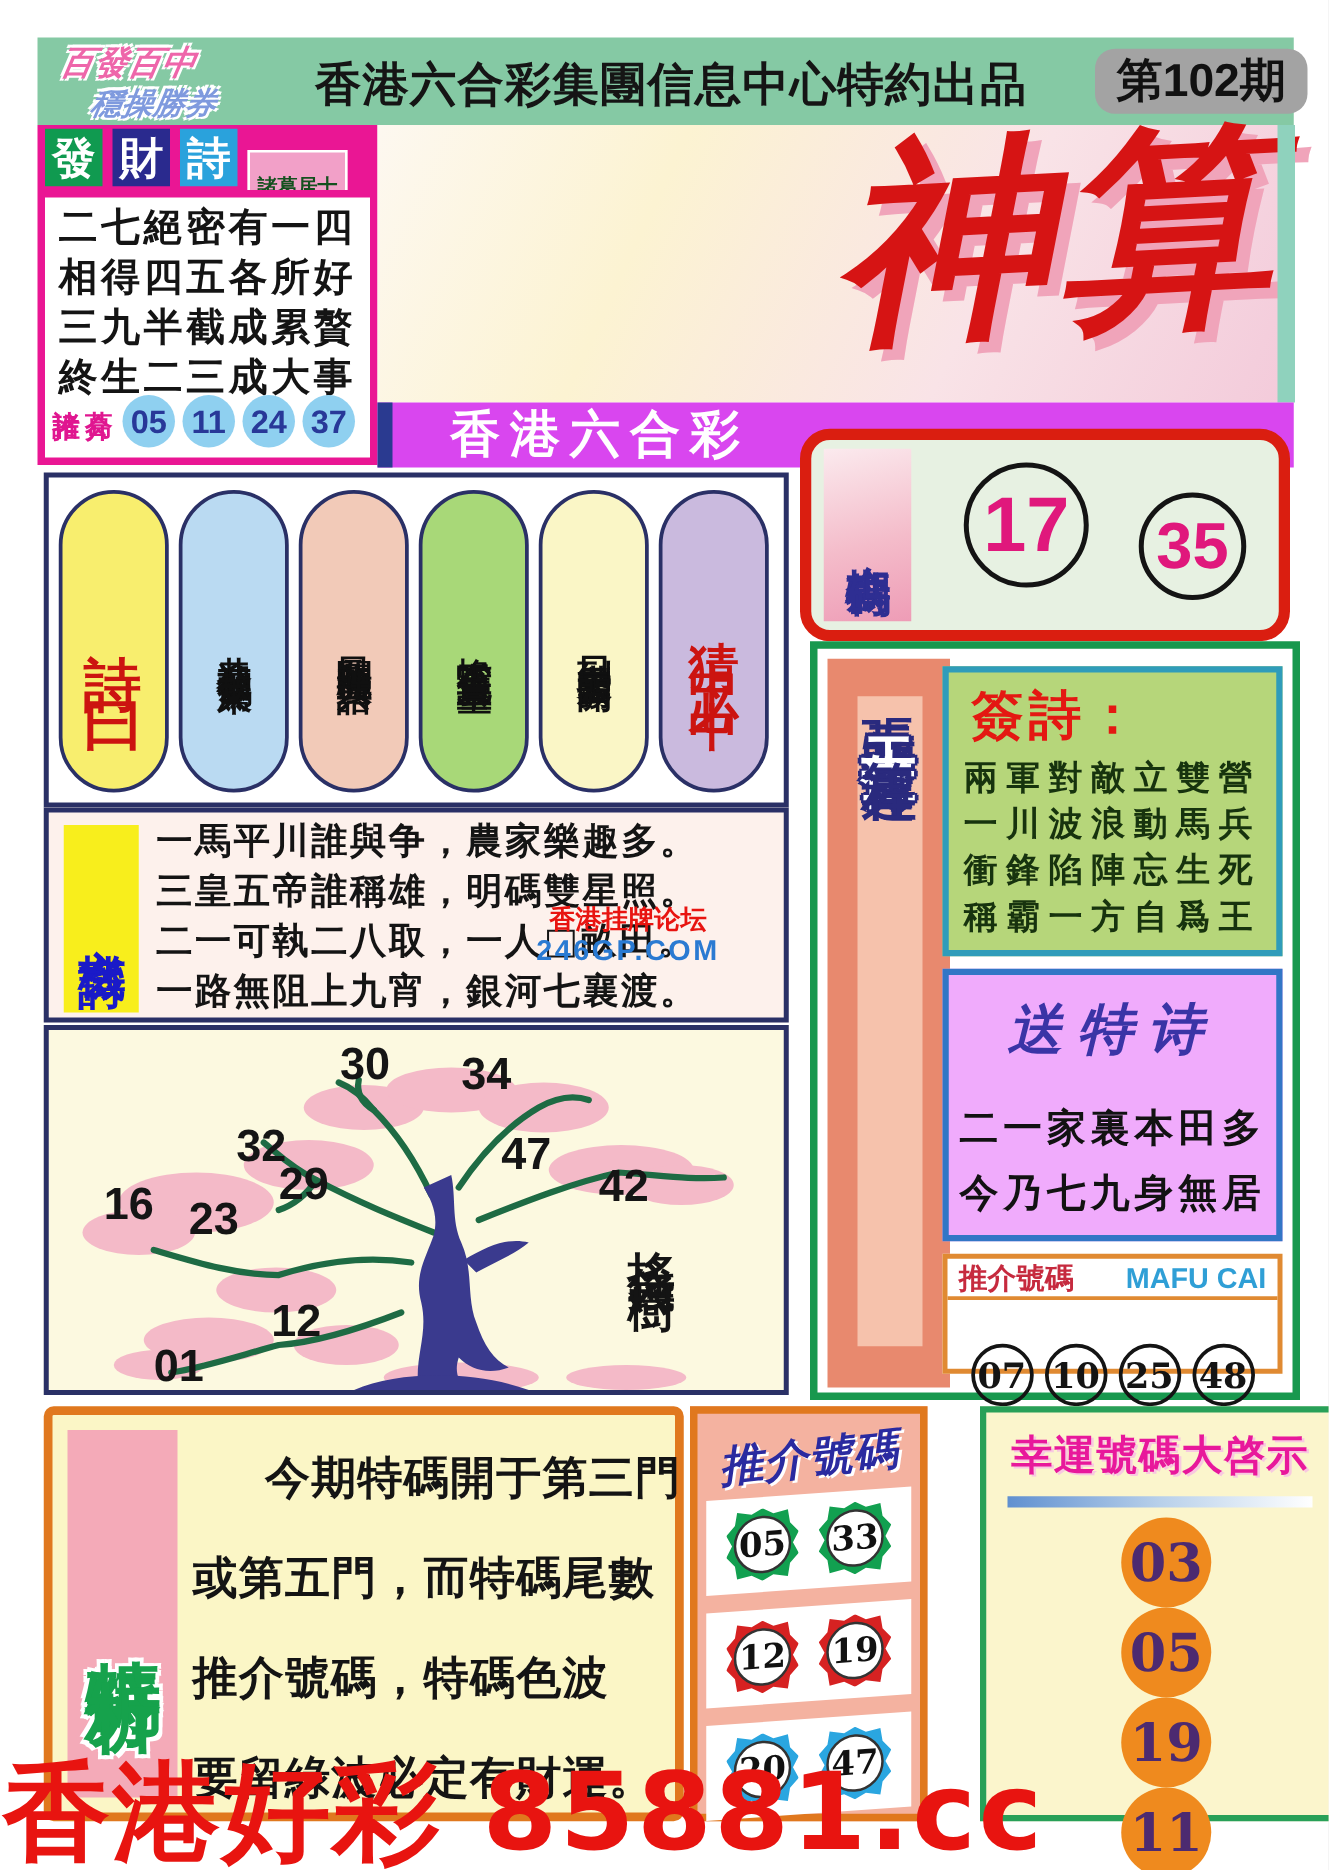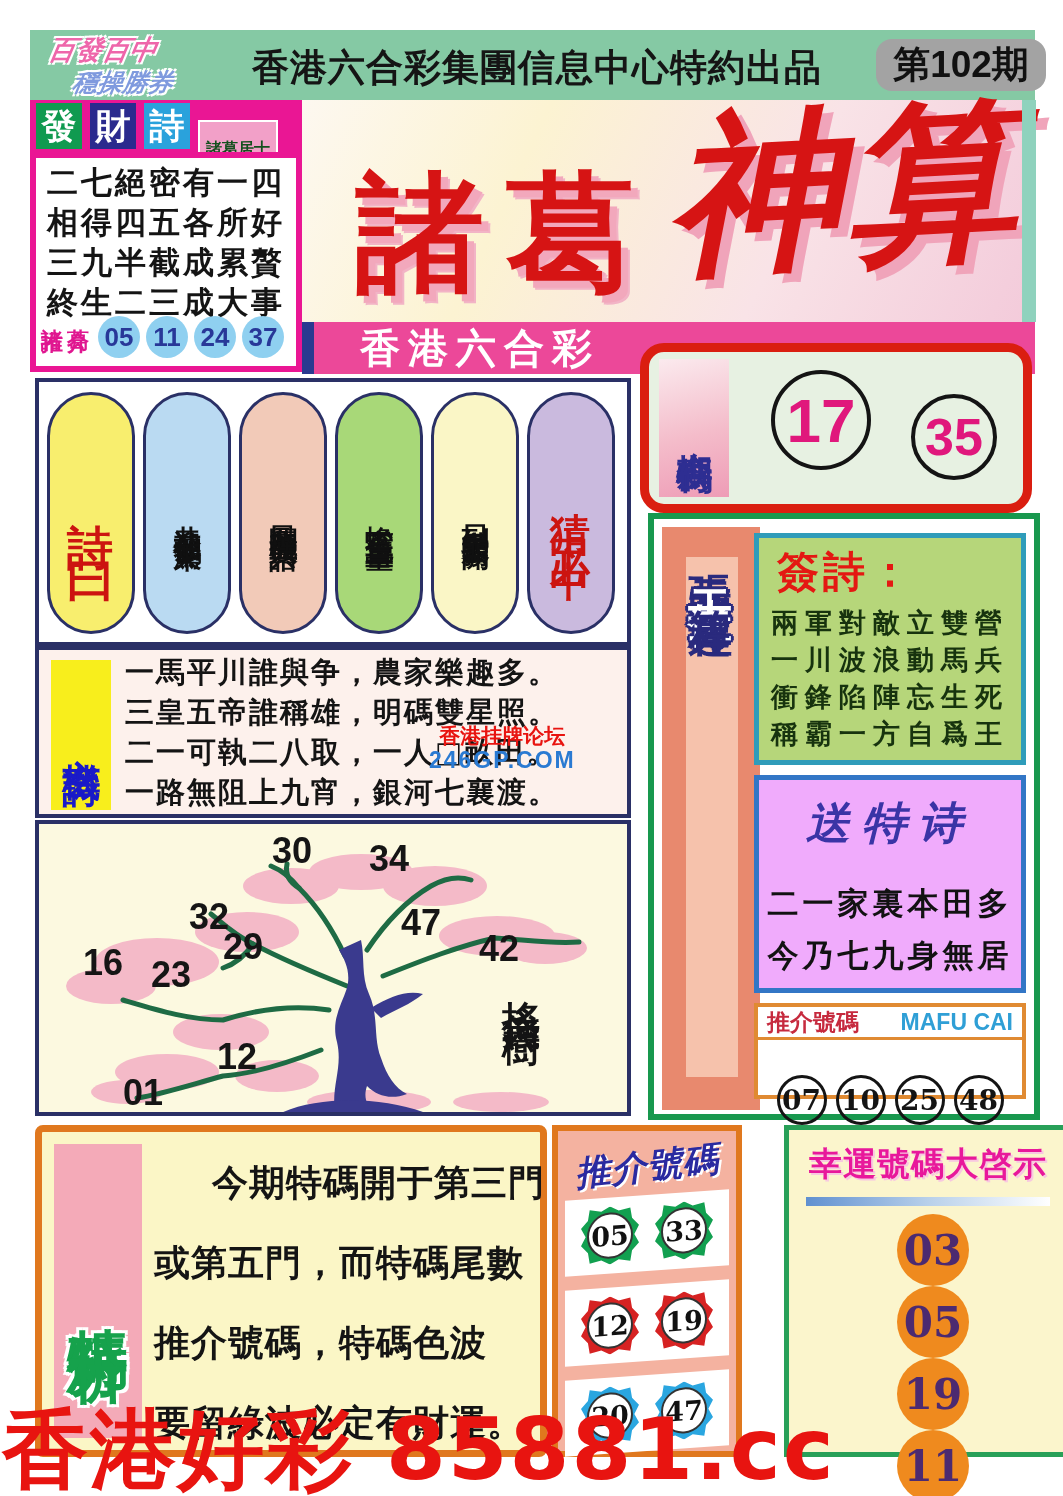--- a/index.html
+++ b/index.html
@@ -42,21 +42,21 @@
     font-size:26px; font-weight:900; margin-left:6px; }
 
   
   .masthead { left:302px; top:100px; width:733px; height:222px;
     background:linear-gradient(115deg,#fdf8f0 0%,#fcf3d2 30%,#f9e3e7 65%,#f3cada 100%); }
   .teal-stripe { left:1022px; top:100px; width:14px; height:222px; background:#8fd2bd; }
   .title-zhuge { left:54px; top:48px; font-size:128px; font-weight:900; color:#d61414; letter-spacing:22px;
     text-shadow:7px 7px 0 #f2a8bc, 9px 9px 0 #f2b4c6; white-space:nowrap; }
   .title-shensuan { left:366px; top:-26px; font-size:172px; font-weight:900; font-style:italic; color:#d61414;
     letter-spacing:4px; transform:rotate(-3deg); text-shadow:9px 9px 0 #f0a4ba; white-space:nowrap; }
-  .banner { left:302px; top:322px; width:733px; height:52px; background:#ec4899; border-left:12px solid #2a3a90; }
+  .banner { left:302px; top:322px; width:733px; height:52px; background:#d946ef; border-left:12px solid #2a3a90; }
   .banner-text { margin-left:46px; line-height:52px; font-size:40px; font-weight:900; color:#fff; letter-spacing:8px; }
 
   
   .special-box { left:640px; top:343px; width:392px; height:170px; background:#e7f1e2;
     border:9px solid #da1e10; border-radius:24px; }
   .special-label { left:10px; top:7px; width:70px; height:138px; color:#2e2e92; font-size:36px; font-weight:900;
     background:linear-gradient(165deg,#fbeaee 0%,#f4bcca 55%,#ee9cb6 100%); letter-spacing:2px; }
   .sp-circle { border-radius:50%; border:4px solid #141414; color:#e0187c; font-weight:900; }
   .sp-c1 { left:122px; top:18px; width:100px; height:100px; font-size:62px; }
   .sp-c2 { left:262px; top:42px; width:86px; height:86px; font-size:52px; }
@@ -183,21 +183,20 @@
       <span class="rec-col serif">諸推</span>
       <span class="rec-col serif">葛介</span>
       <span class="rec-ball flexc">05</span>
       <span class="rec-ball flexc">11</span>
       <span class="rec-ball flexc">24</span>
       <span class="rec-ball flexc">37</span>
     </div>
   </div>
 
   <div class="abs masthead">
-    <div class="abs title-zhuge serif">諸葛</div>
     <div class="abs title-shensuan serif">神算</div>
   </div>
   <div class="abs teal-stripe"></div>
 
   <div class="abs banner">
     <div class="banner-text">香港六合彩</div>
   </div>
 
   <div class="abs special-box">
     <div class="abs special-label vtext flexc">今期特碼</div>

